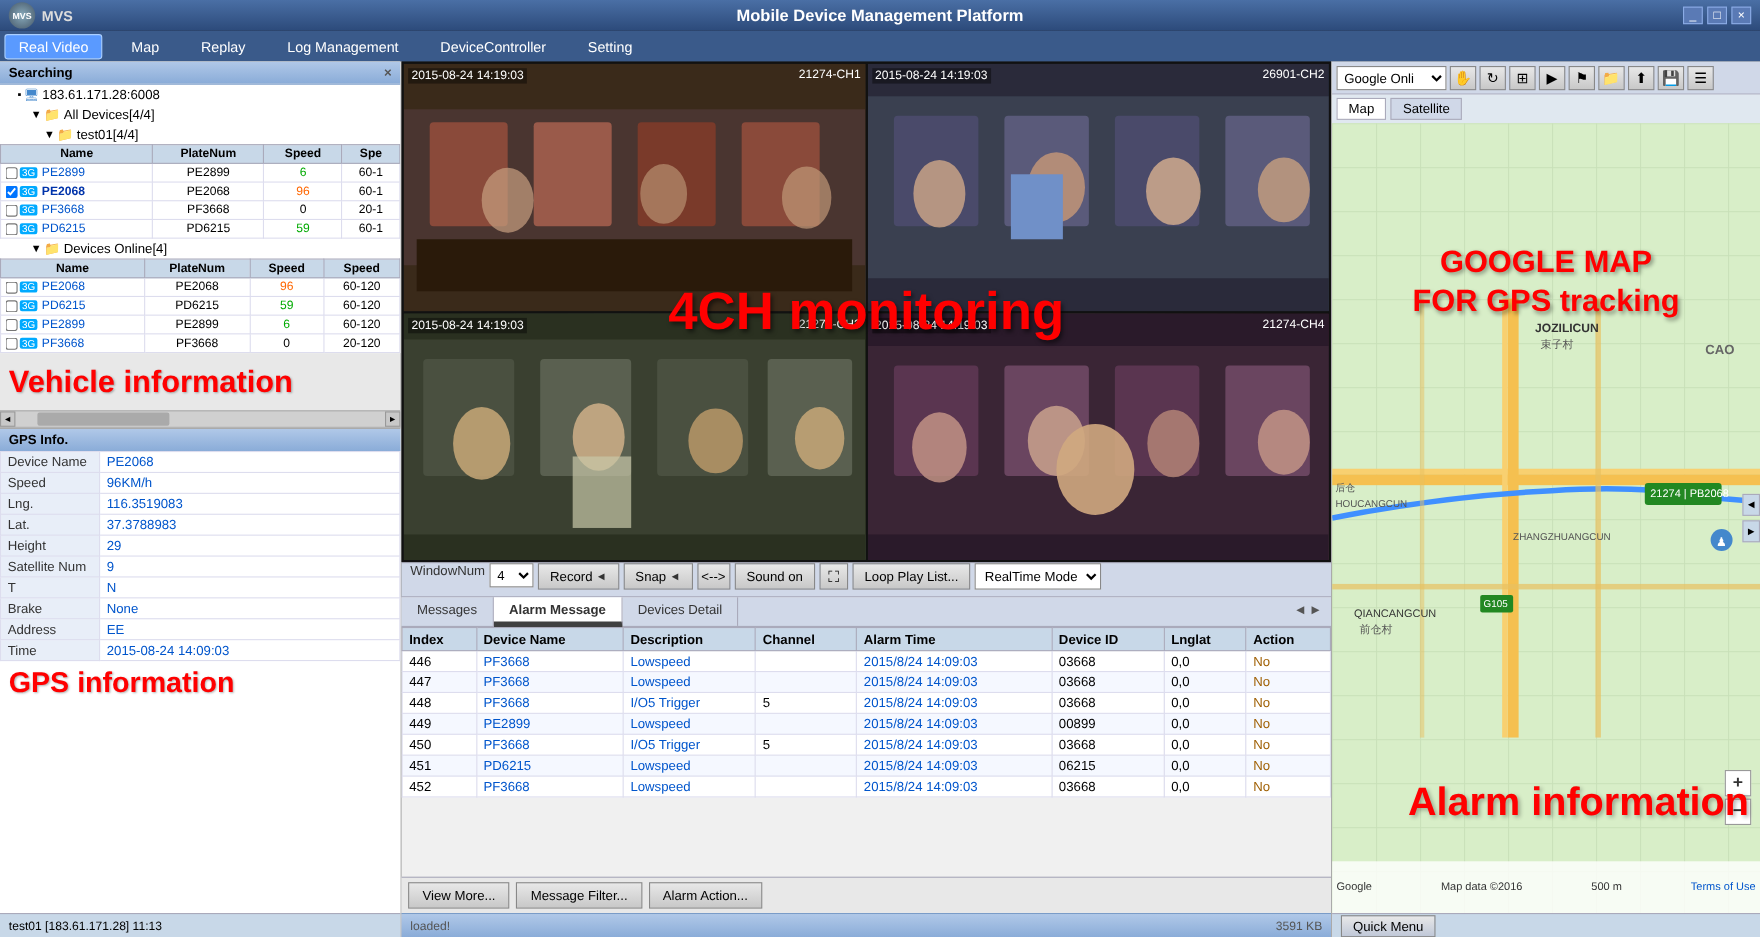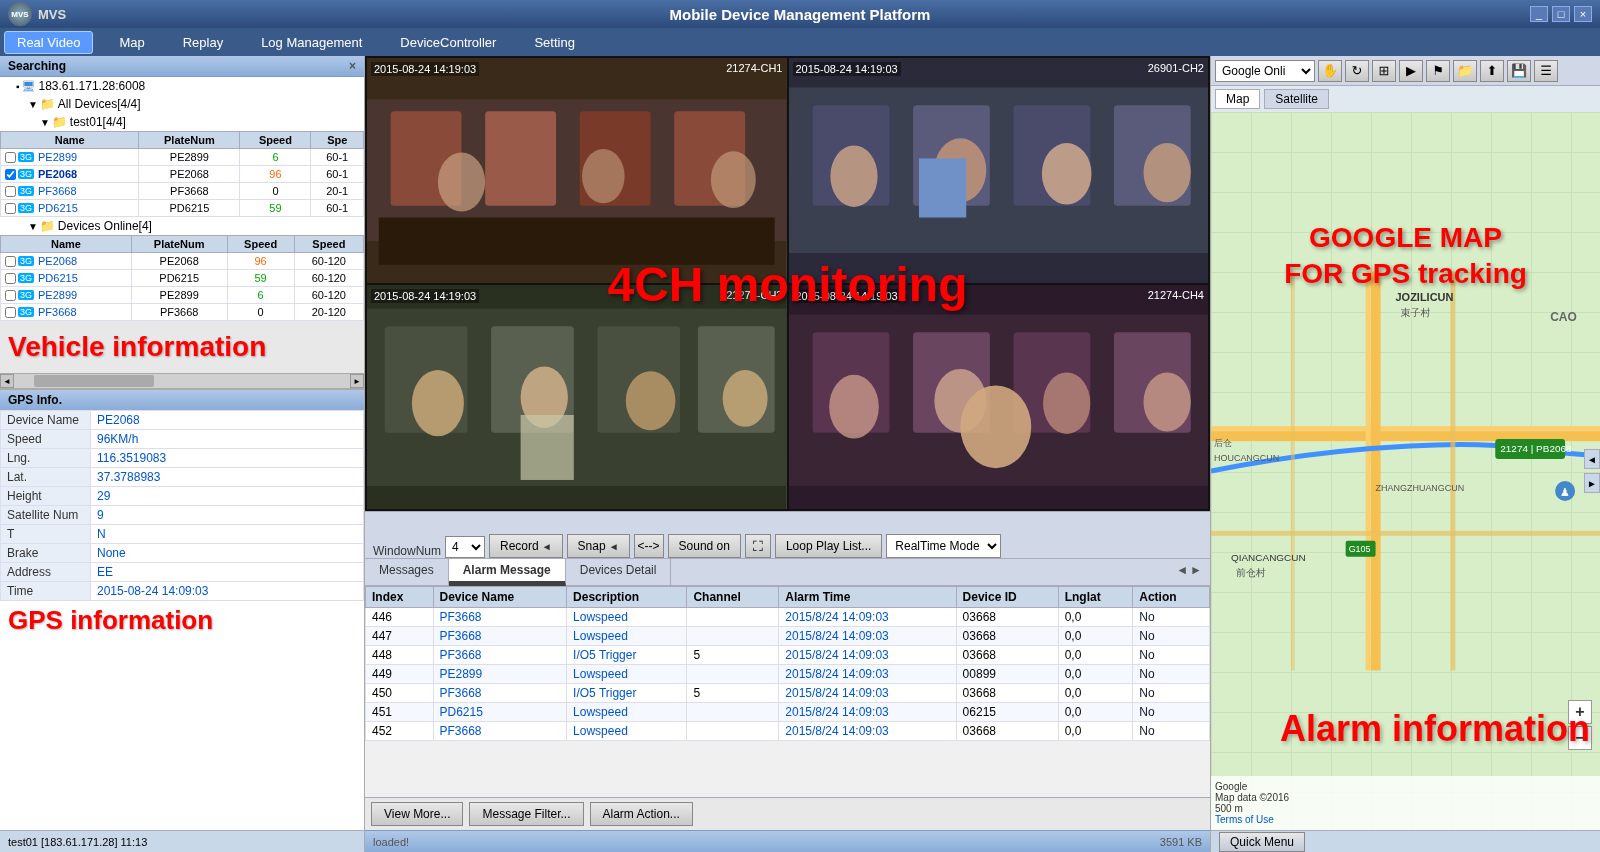--- a/index.html
+++ b/index.html
@@ -276,23 +276,23 @@
     .bus-video-3 {
       background: linear-gradient(135deg, #3a4a2a 0%, #5a6a4a 30%, #2a3a1a 60%, #4a5a3a 100%);
     }
     .bus-video-4 {
       background: linear-gradient(135deg, #4a2a3a 0%, #6a4a5a 30%, #3a1a2a 60%, #5a3a4a 100%);
     }
 
     
     .video-toolbar {
       background: #d0d8e8;
-      height: 48px;
-      display: flex;
-      align-items: flex-end;
+      height: 32px;
+      display: flex;
+      align-items: flex-start;
       padding: 0 8px;
       gap: 4px;
       border-top: 1px solid #aab;
       border-bottom: 1px solid #aab;
     }
     .toolbar-label { font-size: 12px; color: #333; }
     .toolbar-select {
       height: 22px;
       border: 1px solid #888;
       background: white;
@@ -380,21 +380,21 @@
       text-align: left;
       font-weight: bold;
     }
     .alarm-table td {
       padding: 2px 6px;
       border: 1px solid #dde;
       background: white;
     }
     .alarm-table tr:nth-child(even) td { background: #f5f8ff; }
     .alarm-table .link-cell { color: #0055cc; cursor: pointer; }
-    .alarm-table td:nth-child(8) { color: #0f172a; }
+    .alarm-table td:nth-child(8) { color: #a16207; }
 
     .msg-toolbar {
       display: flex;
       gap: 6px;
       padding: 4px 6px;
       background: #e8e8e8;
       border-top: 1px solid #aab;
     }
     .msg-btn {
       height: 24px;
@@ -494,24 +494,24 @@
       background: white;
       border: 1px solid #999;
       display: flex; align-items: center; justify-content: center;
       cursor: pointer; font-size: 16px; font-weight: bold;
       color: #333;
     }
     .map-bottom {
       position: absolute;
       bottom: 0; left: 0; right: 0;
       background: rgba(255,255,255,0.8);
-      padding: 5px 4px;
+      padding: 18px 4px;
       font-size: 10px;
       color: #333;
-      display: flex; justify-content: space-between; flex-direction: column;
+      display: flex; justify-content: space-between;
     }
     .map-sidebar-arrows {
       position: absolute;
       right: 0; top: 50%;
       transform: translateY(-50%);
       display: flex; flex-direction: column; gap: 4px;
     }
     .sidebar-arrow-btn {
       width: 16px; height: 20px;
       background: #c8d8e8;

